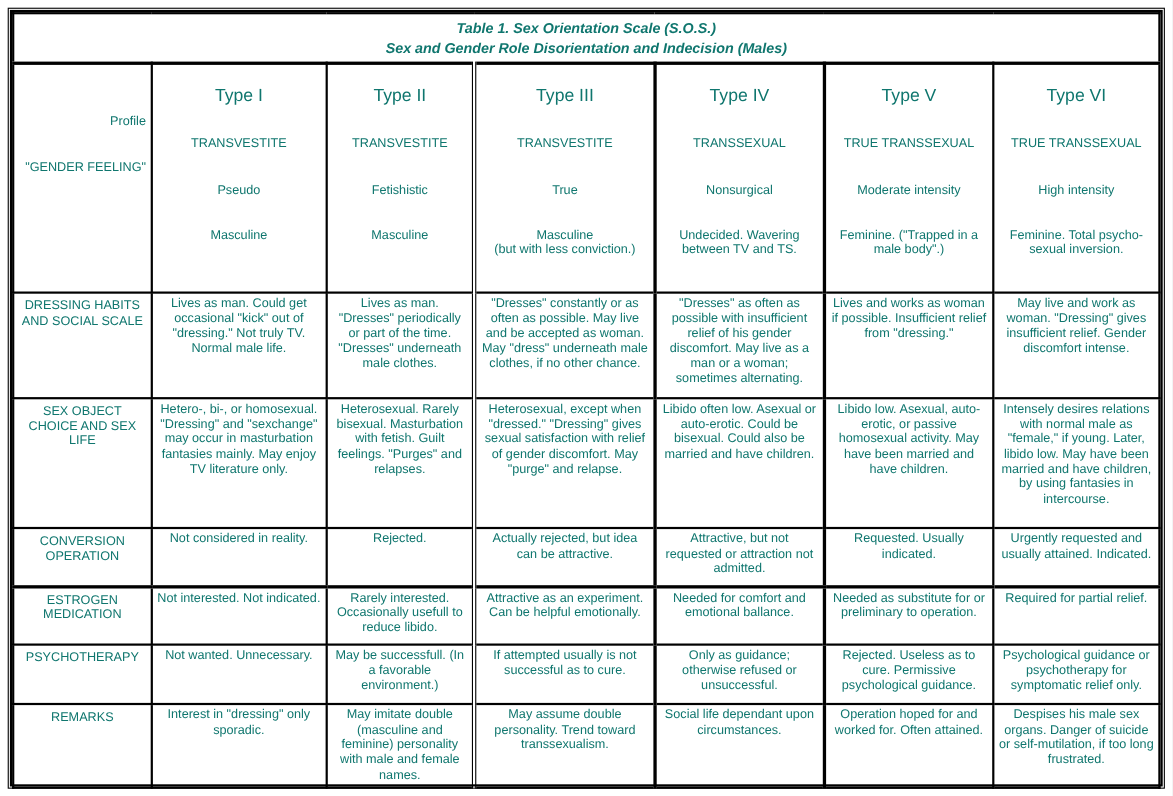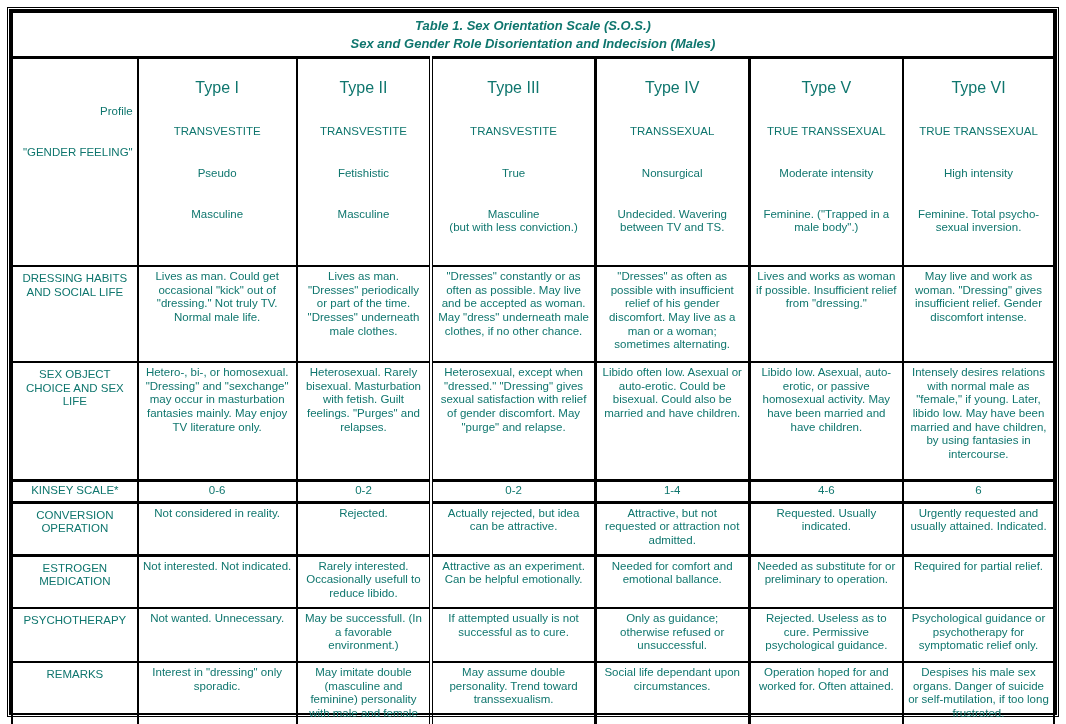--- a/index.html
+++ b/index.html
@@ -154,48 +154,39 @@
             <td class="pcell">
               <div class="ptype">Type VI</div>
               <div>TRUE TRANSSEXUAL</div>
               <div>High intensity</div>
               <div>Feminine. Total psycho-
 sexual inversion.</div>
             </td>
           </tr>
 
           <tr class="r-dress">
-            <td class="rowlabel">DRESSING HABITS AND SOCIAL LIFE</td>
+            <td class="rowlabel">DRESSING HABITS AND SOCIAL SCALE</td>
             <td>Lives as man. Could get occasional "kick" out of "dressing." Not truly TV. Normal male life.</td>
             <td>Lives as man. "Dresses" periodically or part of the time. "Dresses" underneath male clothes.</td>
             <td class="dbl">"Dresses" constantly or as often as possible. May live and be accepted as woman. May "dress" underneath male clothes, if no other chance.</td>
             <td class="grp">"Dresses" as often as possible with insufficient relief of his gender discomfort. May live as a man or a woman; sometimes alternating.</td>
             <td class="grp">Lives and works as woman if possible. Insufficient relief from "dressing."</td>
             <td>May live and work as woman. "Dressing" gives insufficient relief. Gender discomfort intense.</td>
           </tr>
 
           <tr class="r-sex">
             <td class="rowlabel">SEX OBJECT CHOICE AND SEX LIFE</td>
             <td>Hetero-, bi-, or homosexual. "Dressing" and "sexchange" may occur in masturbation fantasies mainly. May enjoy TV literature only.</td>
             <td>Heterosexual. Rarely bisexual. Masturbation with fetish. Guilt feelings. "Purges" and relapses.</td>
             <td class="dbl">Heterosexual, except when "dressed." "Dressing" gives sexual satisfaction with relief of gender discomfort. May "purge" and relapse.</td>
             <td class="grp">Libido often low. Asexual or auto-erotic. Could be bisexual. Could also be married and have children.</td>
             <td class="grp">Libido low. Asexual, auto-erotic, or passive homosexual activity. May have been married and have children.</td>
             <td>Intensely desires relations with normal male as "female," if young. Later, libido low. May have been married and have children, by using fantasies in intercourse.</td>
           </tr>
 
-          <tr class="r-kinsey">
-            <td class="rowlabel kinsey-val hvy-top hvy-bot">KINSEY SCALE*</td>
-            <td class="kinsey-val hvy-top hvy-bot">0-6</td>
-            <td class="kinsey-val hvy-top hvy-bot">0-2</td>
-            <td class="kinsey-val hvy-top hvy-bot dbl">0-2</td>
-            <td class="kinsey-val hvy-top hvy-bot grp">1-4</td>
-            <td class="kinsey-val hvy-top hvy-bot grp">4-6</td>
-            <td class="kinsey-val hvy-top hvy-bot">6</td>
-          </tr>
 
           <tr class="r-conv">
             <td class="rowlabel hvy-bot">CONVERSION OPERATION</td>
             <td class="hvy-bot">Not considered in reality.</td>
             <td class="hvy-bot">Rejected.</td>
             <td class="hvy-bot dbl">Actually rejected, but idea can be attractive.</td>
             <td class="hvy-bot grp">Attractive, but not requested or attraction not admitted.</td>
             <td class="hvy-bot grp">Requested. Usually indicated.</td>
             <td class="hvy-bot">Urgently requested and usually attained. Indicated.</td>
           </tr>

